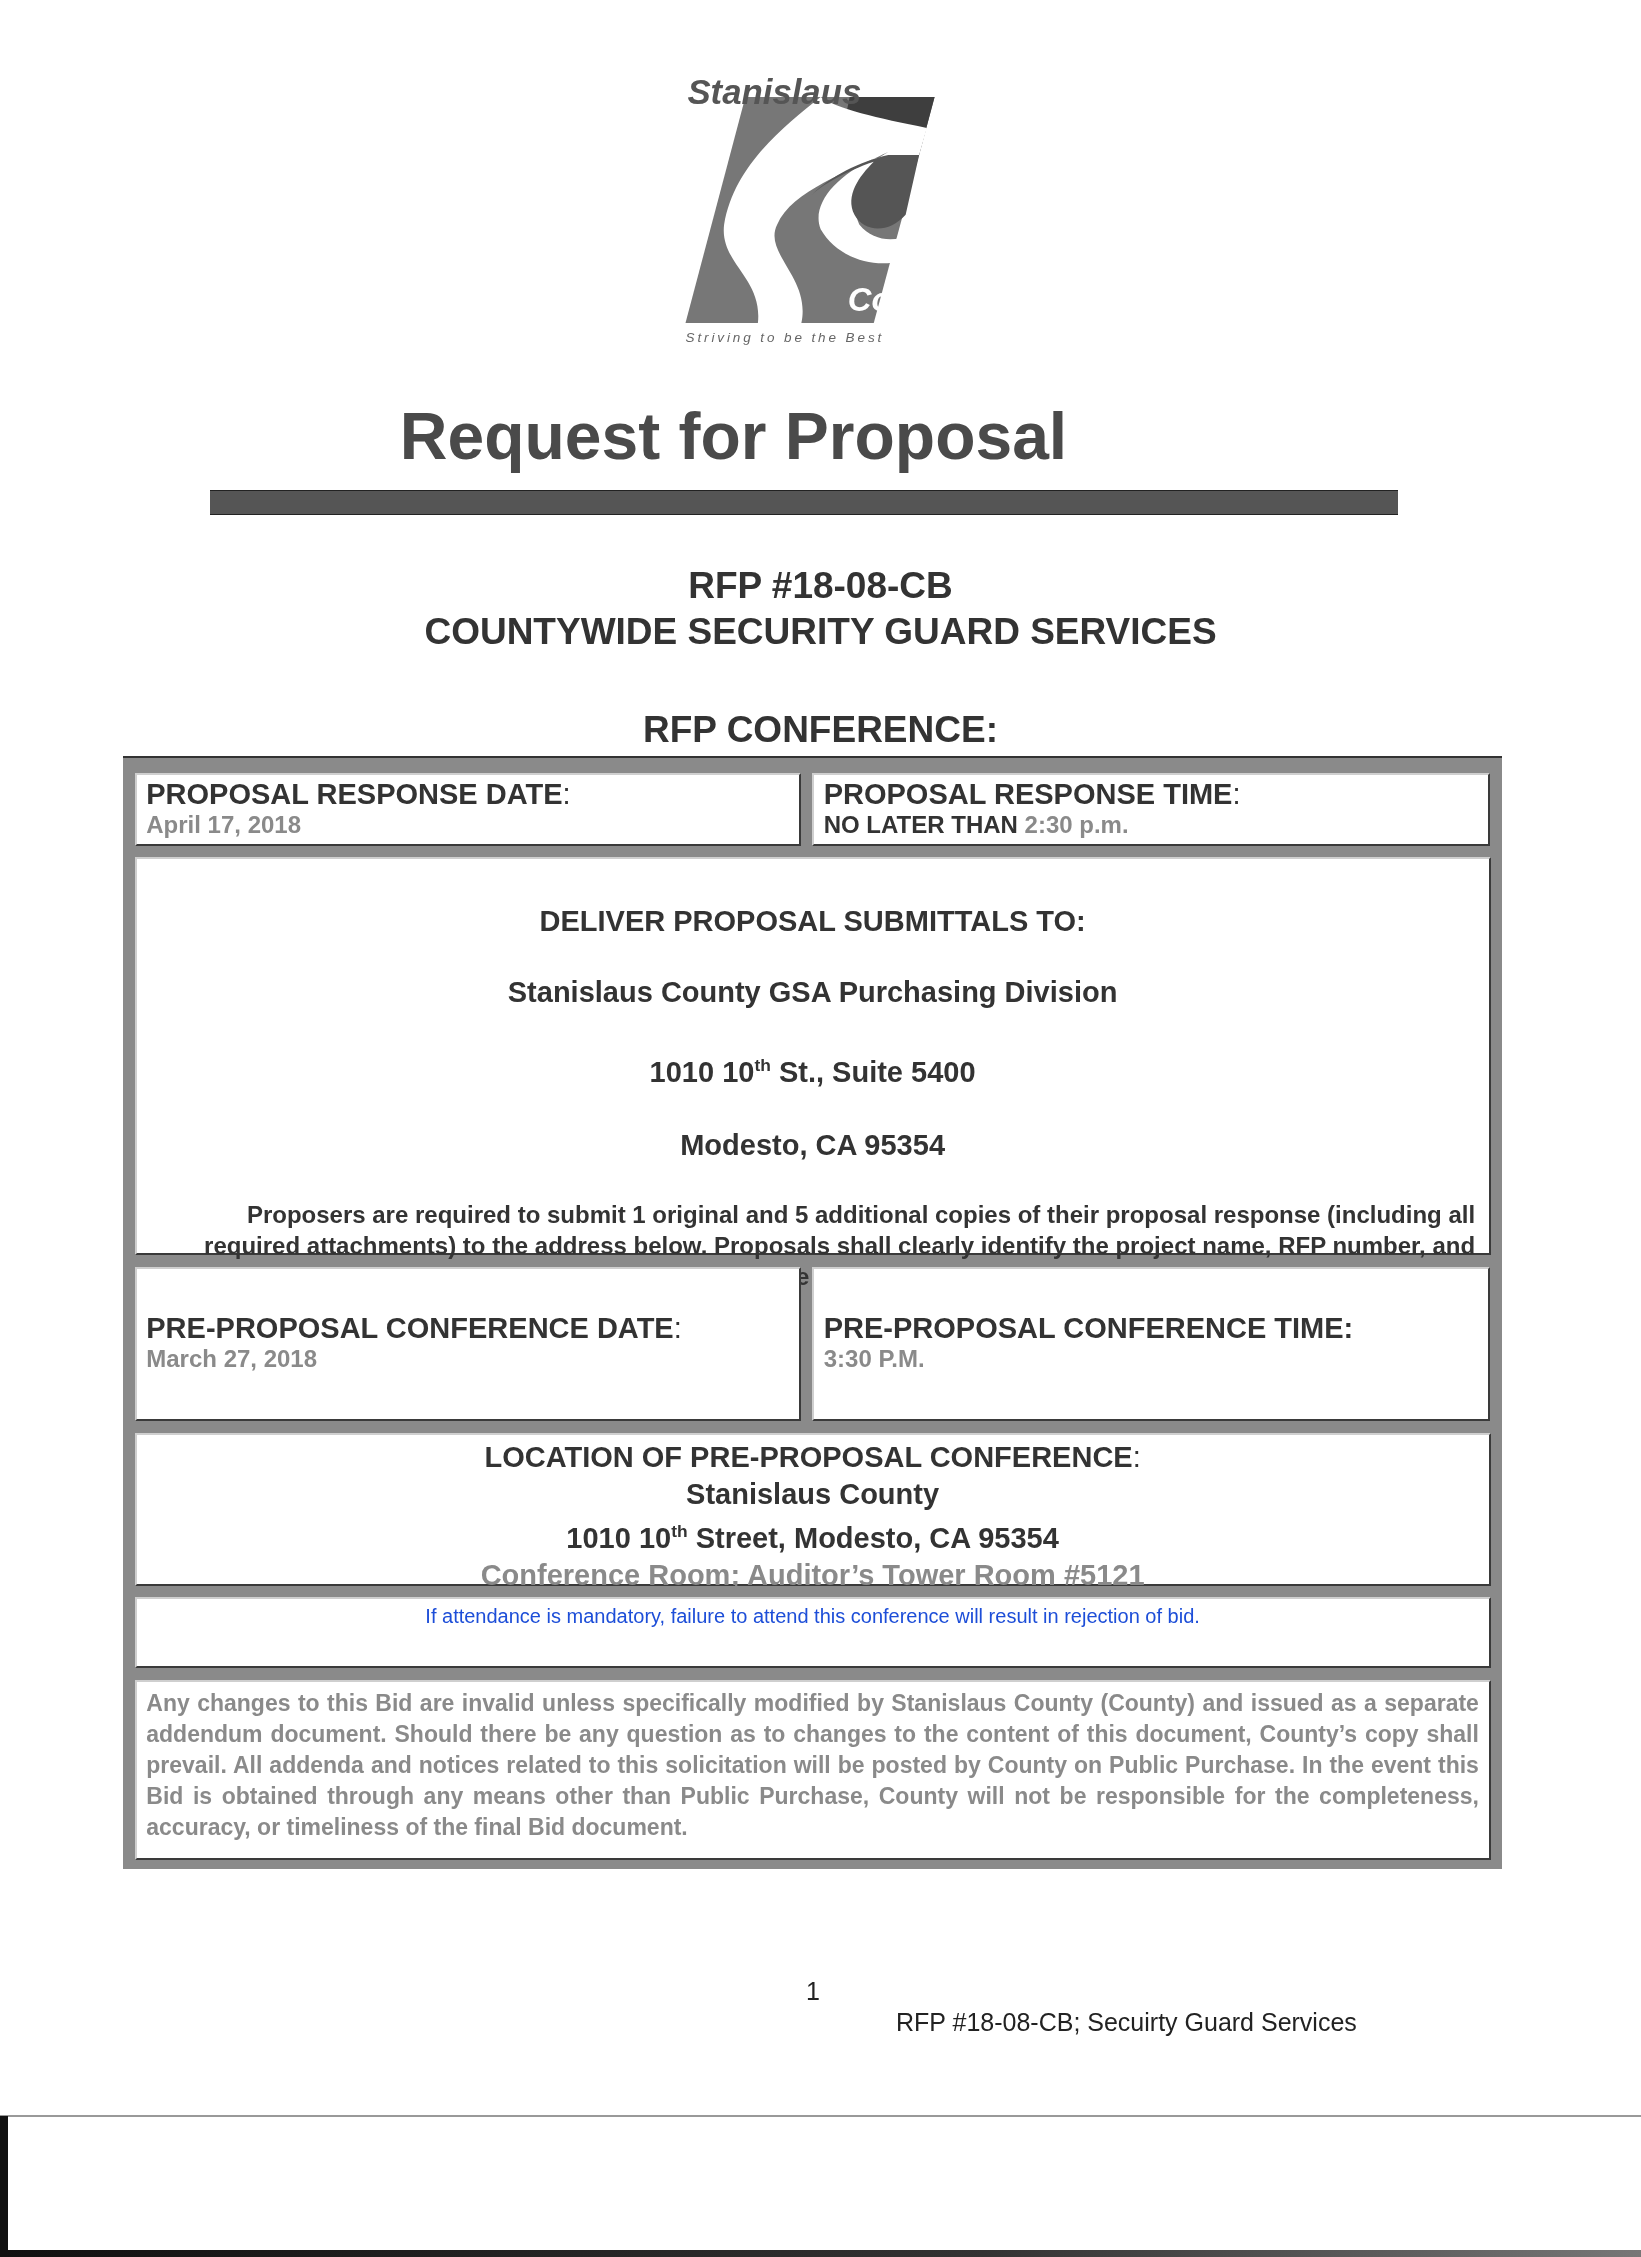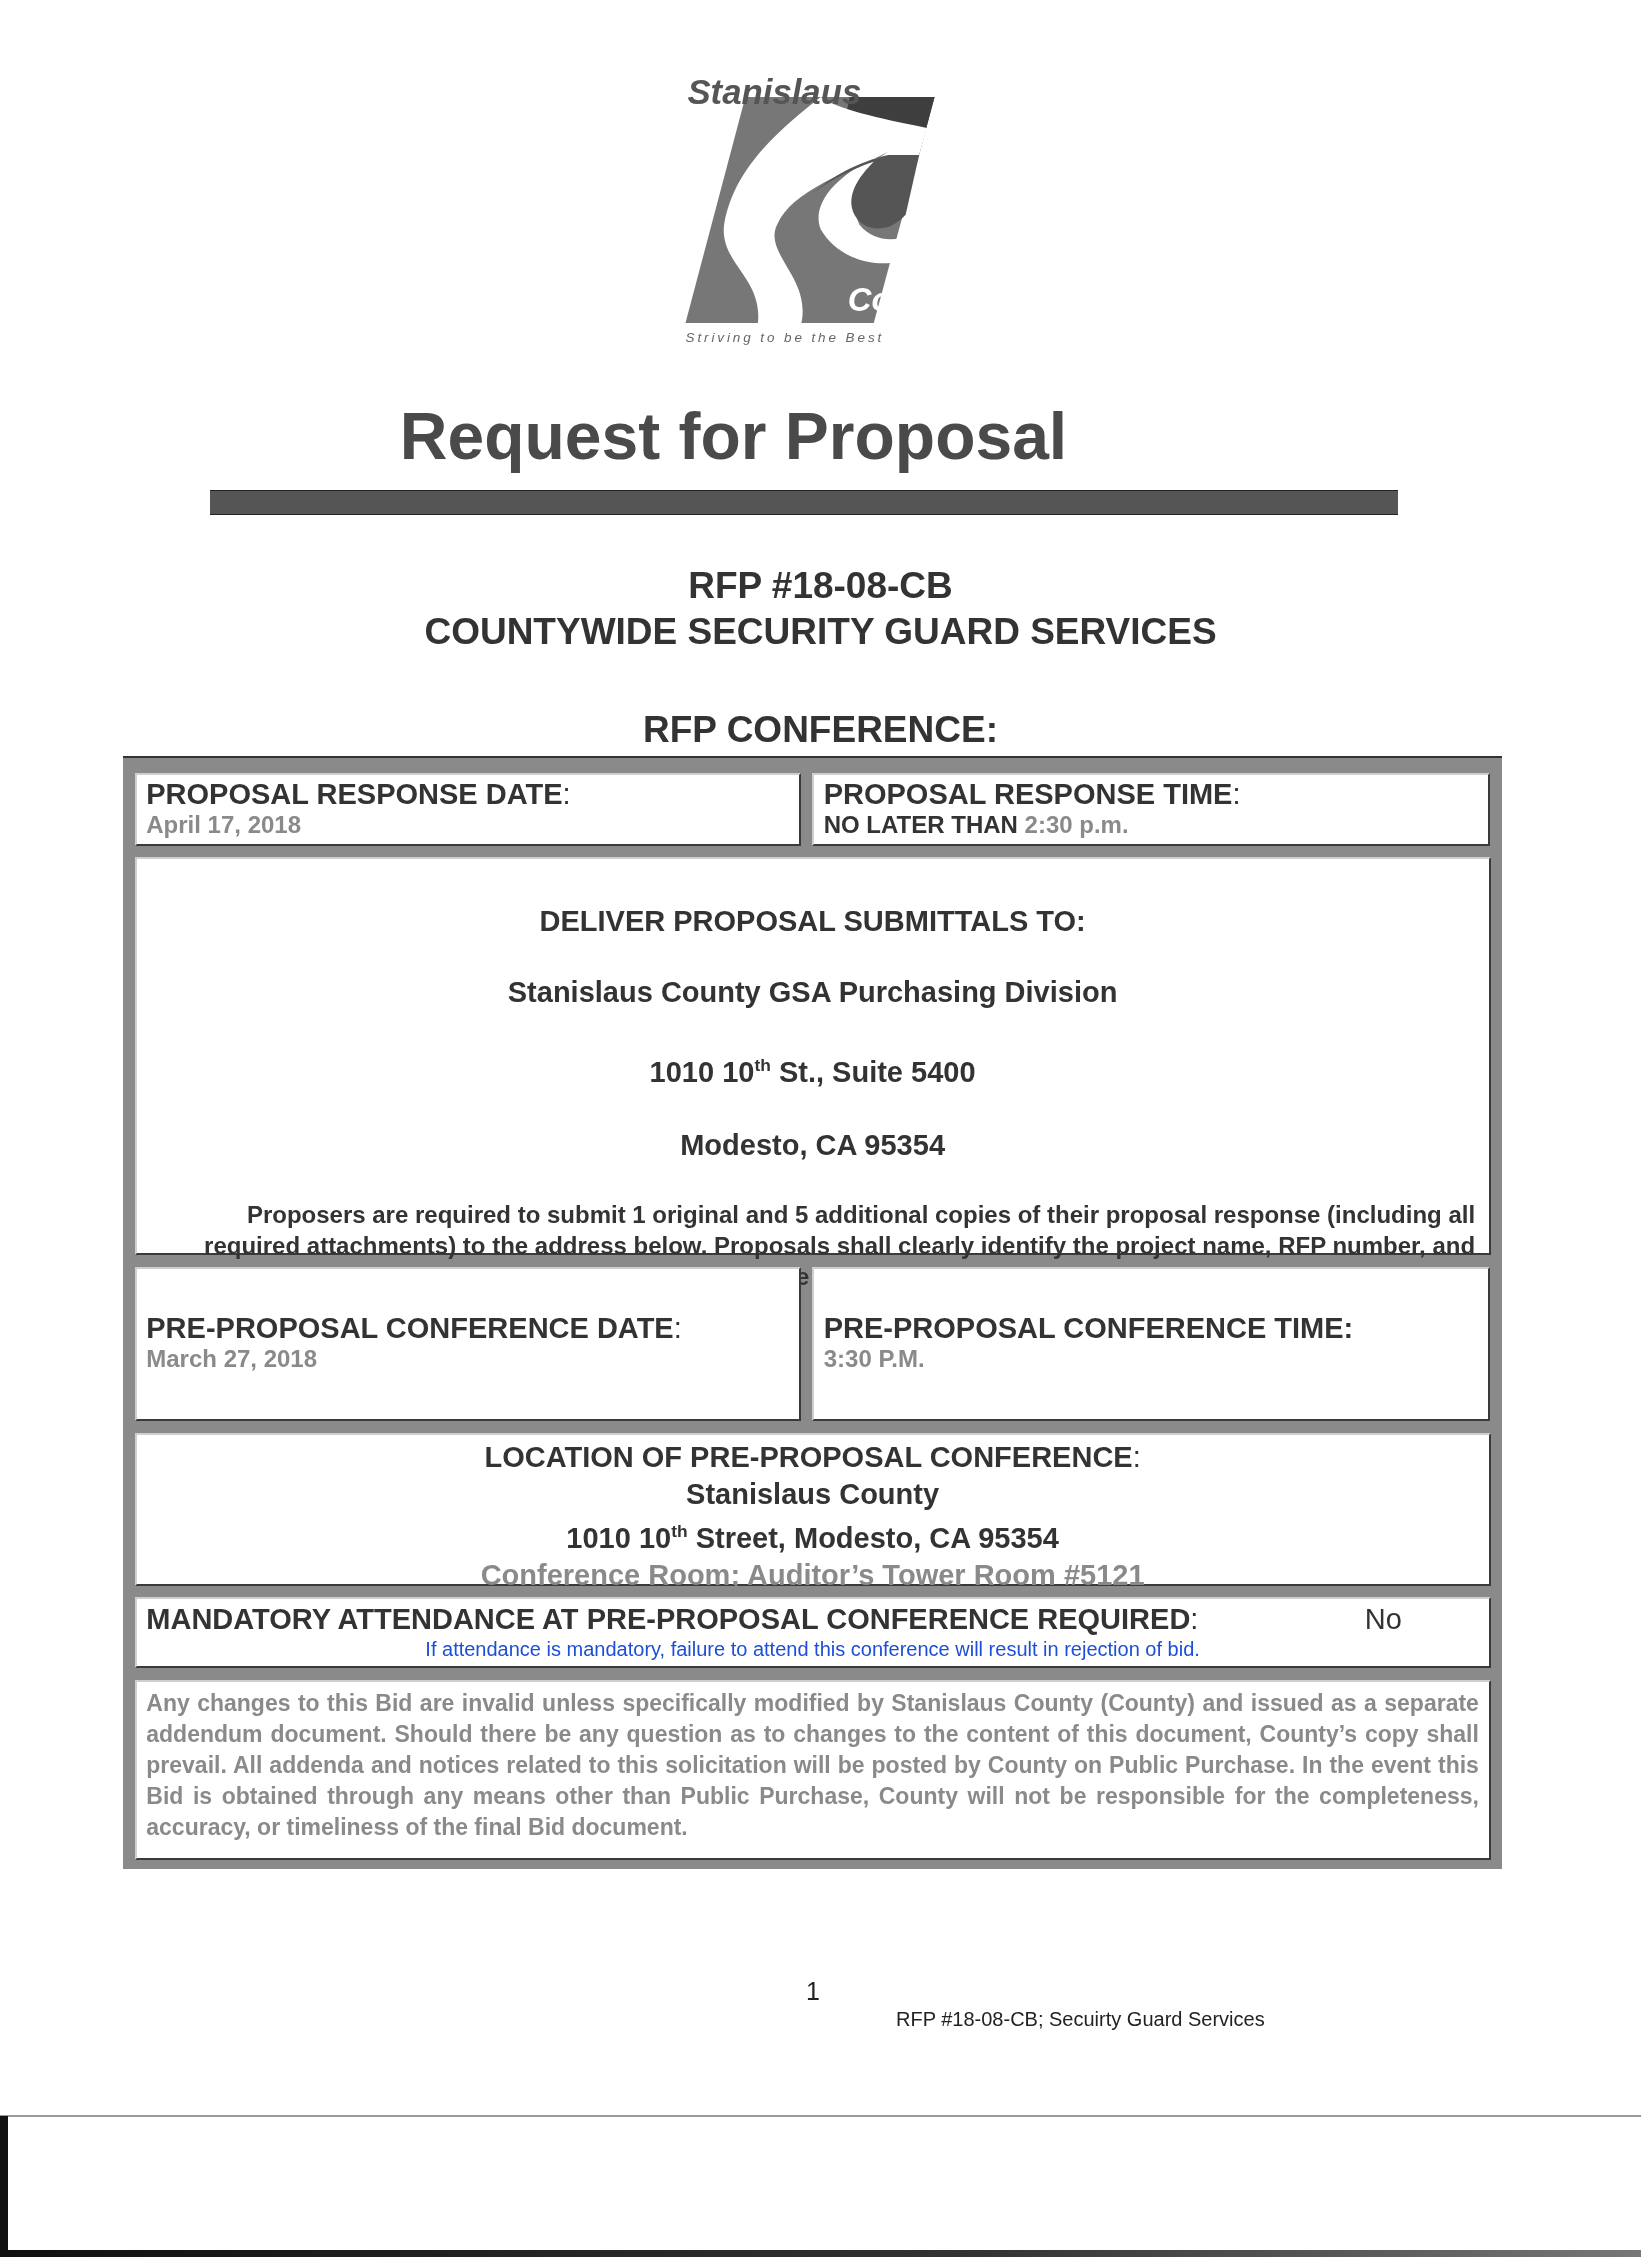--- a/index.html
+++ b/index.html
@@ -56,21 +56,21 @@
   .loc-line { font-size: 29px; font-weight: bold; color: #333; line-height: 37px; }
   .loc-room { font-size: 29px; font-weight: bold; color: #8a8a8a; line-height: 37px; }
   .mand-row { display: flex; justify-content: space-between; align-items: baseline; }
   .mand-no { font-size: 29px; color: #333; margin-right: 77px; }
   .mand-note { text-align: center; font-size: 20px; color: #1d4ed8; margin-top: 1.9px; }
   .changes-text {
     font-size: 23px; font-weight: bold; color: #8a8a8a; line-height: 31px; text-align: justify;
   }
 
   .page-num { position: absolute; left: 806px; top: 1977px; font-size: 25px; color: #222; }
-  .footer-ref { position: absolute; left: 896px; top: 2008px; font-size: 20px; color: #222; }
+  .footer-ref { position: absolute; left: 896px; top: 2008px; font-size: 25px; color: #222; }
   .scan-line { position: absolute; left: 0; top: 2115px; width: 1641px; height: 1.9px; background: #999; }
   .scan-edge-left { position: absolute; left: 0; top: 2116px; width: 7.7px; height: 141px; background: #111; }
   .scan-edge-bottom { position: absolute; left: 0; top: 2250px; width: 1641px; height: 7.7px;
     background: linear-gradient(to right, #111 0%, #333 60%, #777 100%); }
 </style>
 </head>
 <body>
 
 <div class="logo">
   <svg viewBox="0 0 330 290">
@@ -124,24 +124,20 @@
   </div>
 
   <div class="cell c-location">
     <div class="loc-line" style="margin-top:3.9px"><span>LOCATION OF PRE-PROPOSAL CONFERENCE</span><span style="font-weight:normal">:</span></div>
     <div class="loc-line">Stanislaus County</div>
     <div class="loc-line"><span>1010 10</span><sup>th</sup><span> Street, Modesto, CA  95354</span></div>
     <div class="loc-room">Conference Room; Auditor’s Tower Room #5121</div>
   </div>
 
   <div class="cell c-mandatory">
-    <div class="mand-row">
-      <div class="lbl"><span>MANDATORY ATTENDANCE AT PRE-PROPOSAL CONFERENCE REQUIRED</span><span style="font-weight:normal">:</span></div>
-      <div class="mand-no">No</div>
-    </div>
     <div class="mand-note">If attendance is mandatory, failure to attend this conference will result in rejection of bid.</div>
   </div>
 
   <div class="cell c-changes">
     <div class="changes-text">Any changes to this Bid are invalid unless specifically modified by Stanislaus County (County) and issued as a separate addendum document.  Should there be any question as to changes to the content of this document, County’s copy shall prevail.  All addenda and notices related to this solicitation will be posted by County on Public Purchase.  In the event this Bid is obtained through any means other than Public Purchase, County will not be responsible for the completeness, accuracy, or timeliness of the final Bid document.</div>
   </div>
 </div>
 
 <div class="page-num">1</div>
 <div class="footer-ref">RFP #18-08-CB; Secuirty Guard Services</div>

